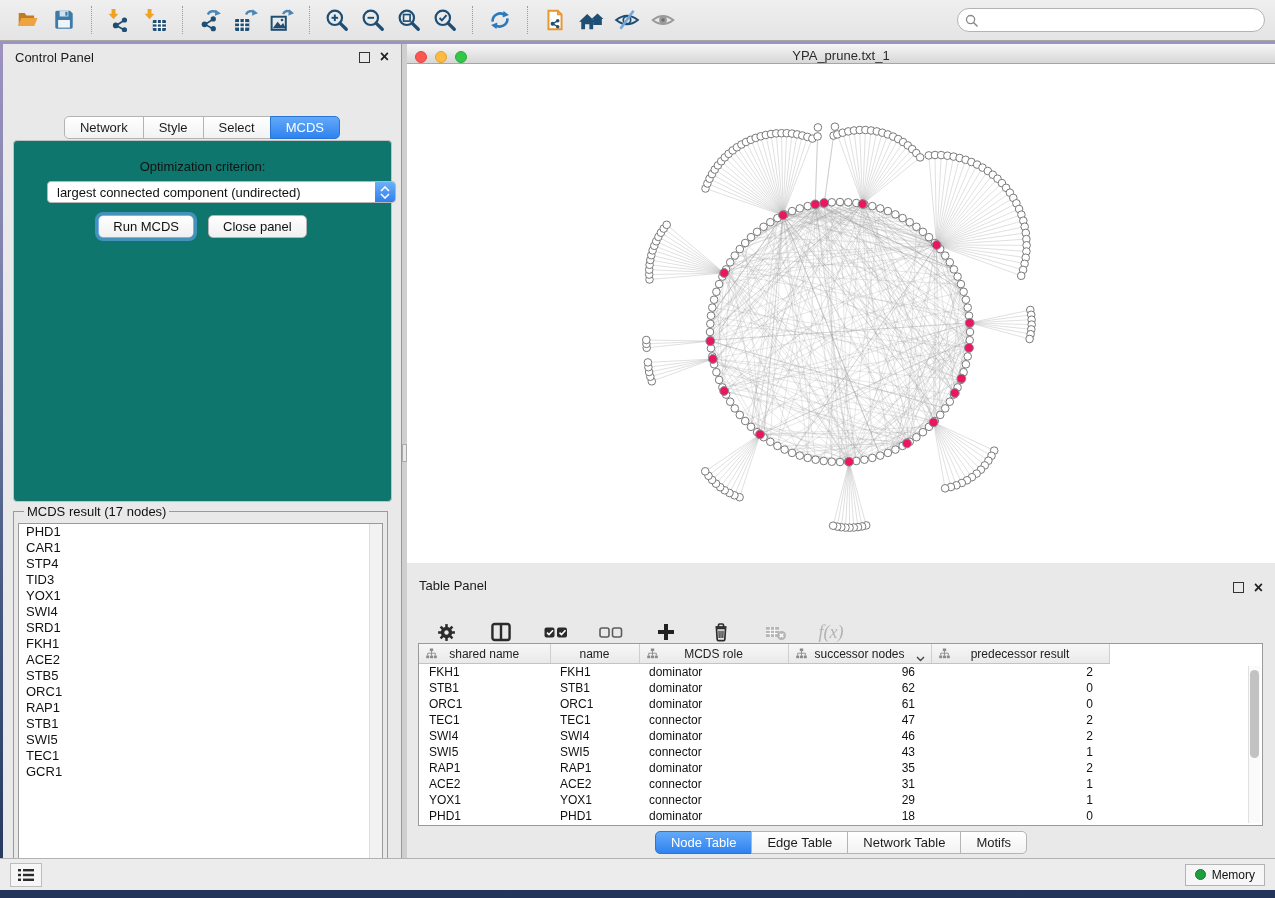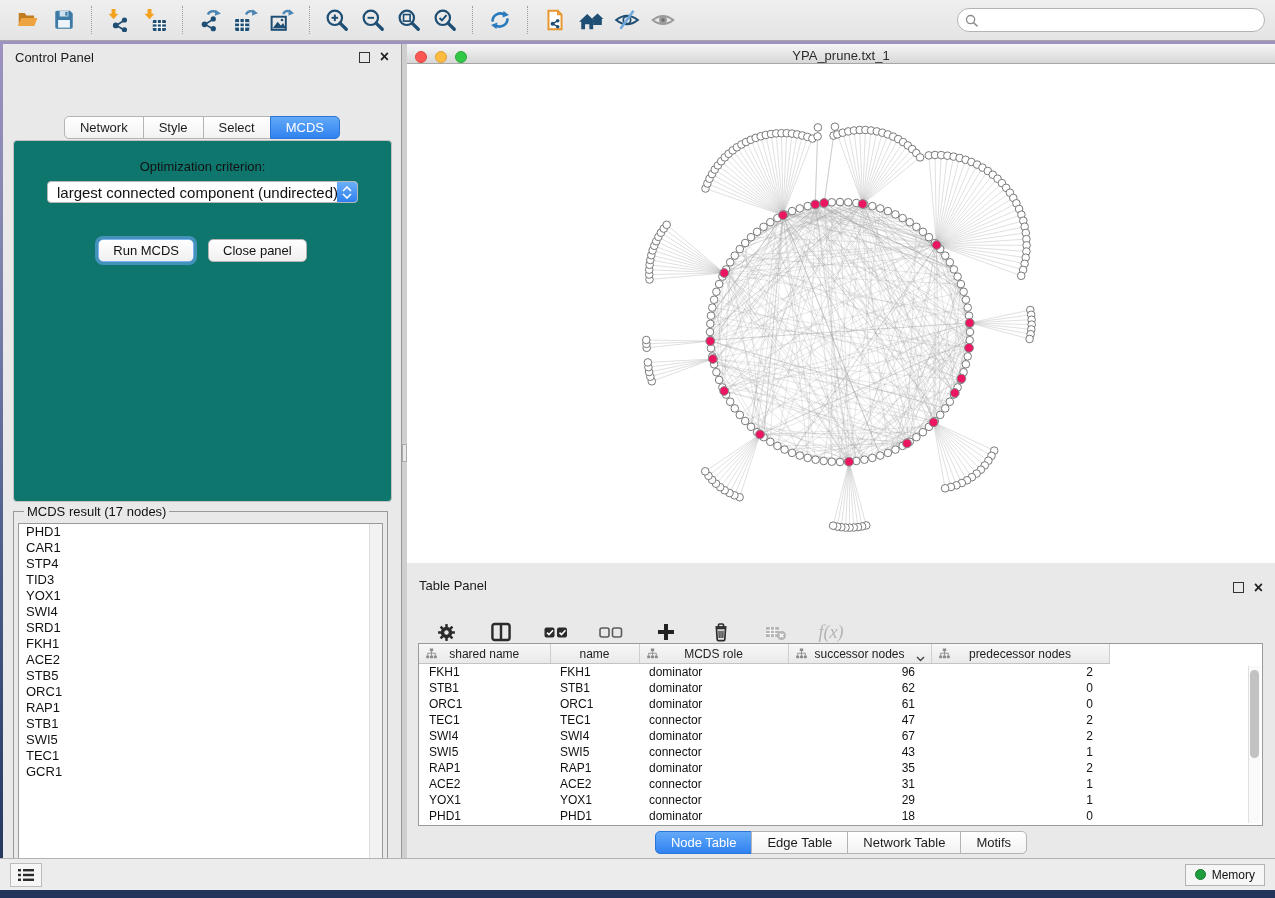--- a/index.html
+++ b/index.html
@@ -25,26 +25,26 @@
   .seg{display:inline-flex;}
   .seg .sgb{font-size:13px;color:#1c1c1c;background:linear-gradient(#ffffff,#f2f2f2);border:1px solid #b4b4b4;
             padding:3px 15px;margin-left:-1px;position:relative;}
   .seg .sgb:first-child{border-radius:5px 0 0 5px;margin-left:0;}
   .seg .sgb:last-child{border-radius:0 5px 5px 0;}
   .seg .sgb.active{background:linear-gradient(#63a9f8,#2f82f0);color:#fff;border-color:#2a76d8;}
   .ctabs{position:absolute;left:0;top:72px;width:100%;text-align:center;}
   .inner-panel{position:absolute;left:10px;top:96px;width:377px;height:360px;background:#0f766e;
                border:1px solid #c2c2c2;border-radius:4px;}
   .opt-label{position:absolute;top:18px;width:100%;text-align:center;font-size:13px;color:#111;}
-  .mac-select{position:absolute;left:33px;top:40px;width:311px;height:22px;background:#fff;border:1px solid #b6b6b6;
-              border-radius:4px;display:flex;align-items:center;font-size:15px;box-sizing:border-box;}
+  .mac-select{position:absolute;left:33px;top:40px;width:349px;height:22px;background:#fff;border:1px solid #b6b6b6;
+              border-radius:4px;display:flex;align-items:center;font-size:13px;box-sizing:border-box;}
   .mac-select .val{flex:1;padding-left:9px;color:#111;white-space:nowrap;overflow:hidden;}
   .mac-select .stepper{width:20px;height:20px;margin:0;background:linear-gradient(#6cb0f9,#2e80ef);
               border-radius:0 3px 3px 0;display:flex;flex-direction:column;align-items:center;justify-content:center;gap:1px;}
-  .btn-row{position:absolute;top:74px;width:100%;display:flex;justify-content:center;gap:14px;margin-top:24px;}
+  .btn-row{position:absolute;top:74px;width:100%;display:flex;justify-content:center;gap:14px;}
   .mbtn{font-size:13px;color:#111;background:linear-gradient(#ffffff,#f0f0f0);border:1px solid #b4b4b4;
         border-radius:5px;padding:3px 14px;}
   .mbtn.focused{box-shadow:0 0 0 3px rgba(110,170,250,.55);border-color:#7fb0ef;}
   .result-fs{position:absolute;left:10px;top:460px;width:365px;height:368px;border:1px solid #9a9a9a;
              background:#e9e9e9;padding:4px;margin:0;}
   .result-fs legend{font-size:13px;color:#111;padding:0 3px;margin-left:6px;}
   .result-list{position:relative;width:100%;height:100%;background:#fff;border:1px solid #9a9a9a;box-sizing:border-box;
                overflow:hidden;}
   .result-list .li{font-size:13px;color:#111;padding:0 0 0 7px;line-height:16px;}
   .vtrack{position:absolute;right:0;top:0;bottom:0;width:12px;background:#f2f2f2;border-left:1px solid #dcdcdc;}
@@ -770,21 +770,21 @@
               <th><span class="sitemap"><svg width="11" height="11" viewBox="0 0 11 11">
                     <g fill="#8a8a8a">
                       <rect x="3.8" y="0.5" width="3.4" height="2.6"></rect>
                       <rect x="0.2" y="7.6" width="3" height="2.6"></rect>
                       <rect x="4" y="7.6" width="3" height="2.6"></rect>
                       <rect x="7.8" y="7.6" width="3" height="2.6"></rect>
                     </g>
                     <g stroke="#8a8a8a" stroke-width="0.9" fill="none">
                       <path d="M5.5 3.1 V5.2 M1.7 7.6 V5.2 H9.3 V7.6 M5.5 5.2 V7.6"></path>
                     </g>
-                  </svg></span><span class="hlab">predecessor nodes</span></th>
+                  </svg></span><span class="hlab">predecessor result</span></th>
             </tr>
           </thead>
         <tbody id="table-body">
             <tr>
               <td>FKH1</td>
               <td>FKH1</td>
               <td>dominator</td>
               <td class="num">96</td>
               <td class="num">2</td>
             </tr>
@@ -806,21 +806,21 @@
               <td>TEC1</td>
               <td>TEC1</td>
               <td>connector</td>
               <td class="num">47</td>
               <td class="num">2</td>
             </tr>
             <tr>
               <td>SWI4</td>
               <td>SWI4</td>
               <td>dominator</td>
-              <td class="num">67</td>
+              <td class="num">46</td>
               <td class="num">2</td>
             </tr>
             <tr>
               <td>SWI5</td>
               <td>SWI5</td>
               <td>connector</td>
               <td class="num">43</td>
               <td class="num">1</td>
             </tr>
             <tr>

